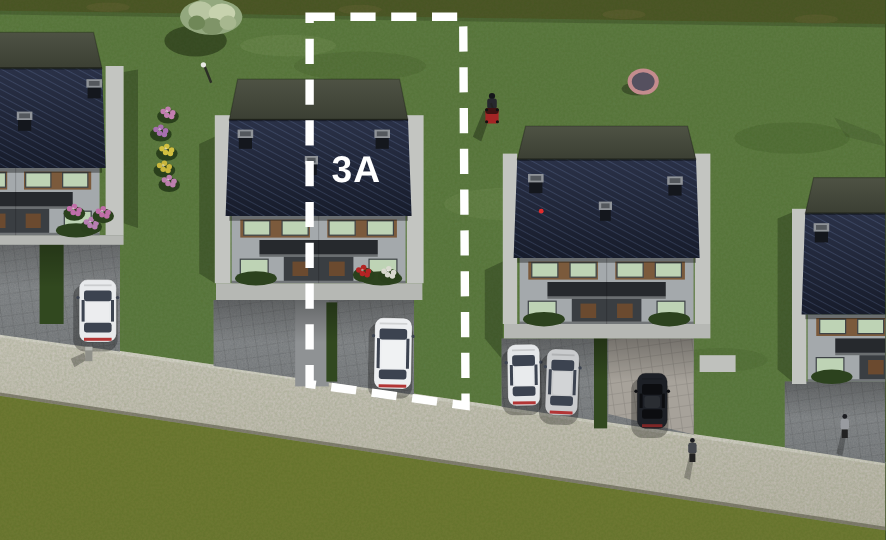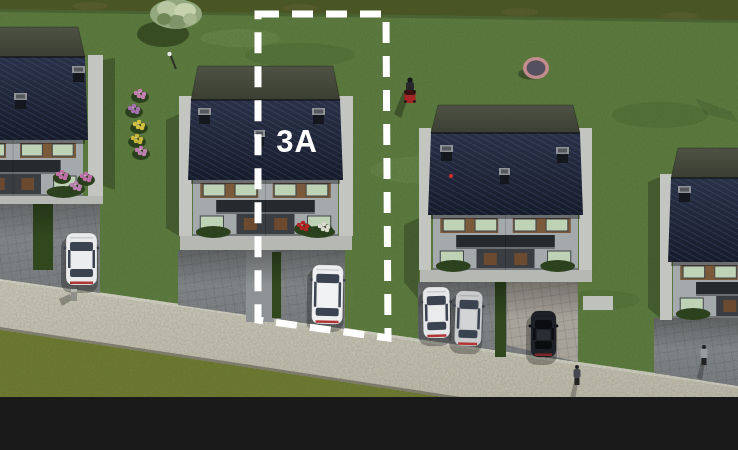--- a/index.html
+++ b/index.html
@@ -1,16 +1,16 @@
 <!DOCTYPE html>
 <html><head>
 <meta charset="utf-8">
 <style>
   html,body{margin:0;padding:0;background:#1a1a1a;}
-  .stage{position:relative;width:738px;height:397px;overflow:hidden;background:#4d7c0f;}
+  .stage{position:relative;width:738px;height:450px;overflow:hidden;background:#4d7c0f;}
   svg{display:block;}
   #plot-label{font-family:"Liberation Sans",sans-serif;font-weight:bold;font-size:31px;fill:#ffffff;letter-spacing:1px;}
 </style>
 </head>
 <body>
 
 <div class="stage">
   <svg id="scene" width="738" height="450" viewBox="0 0 738 450">
     <defs id="scene-defs">
         <linearGradient id="roofNavyG" x1="0" y1="0" x2="0" y2="1">

